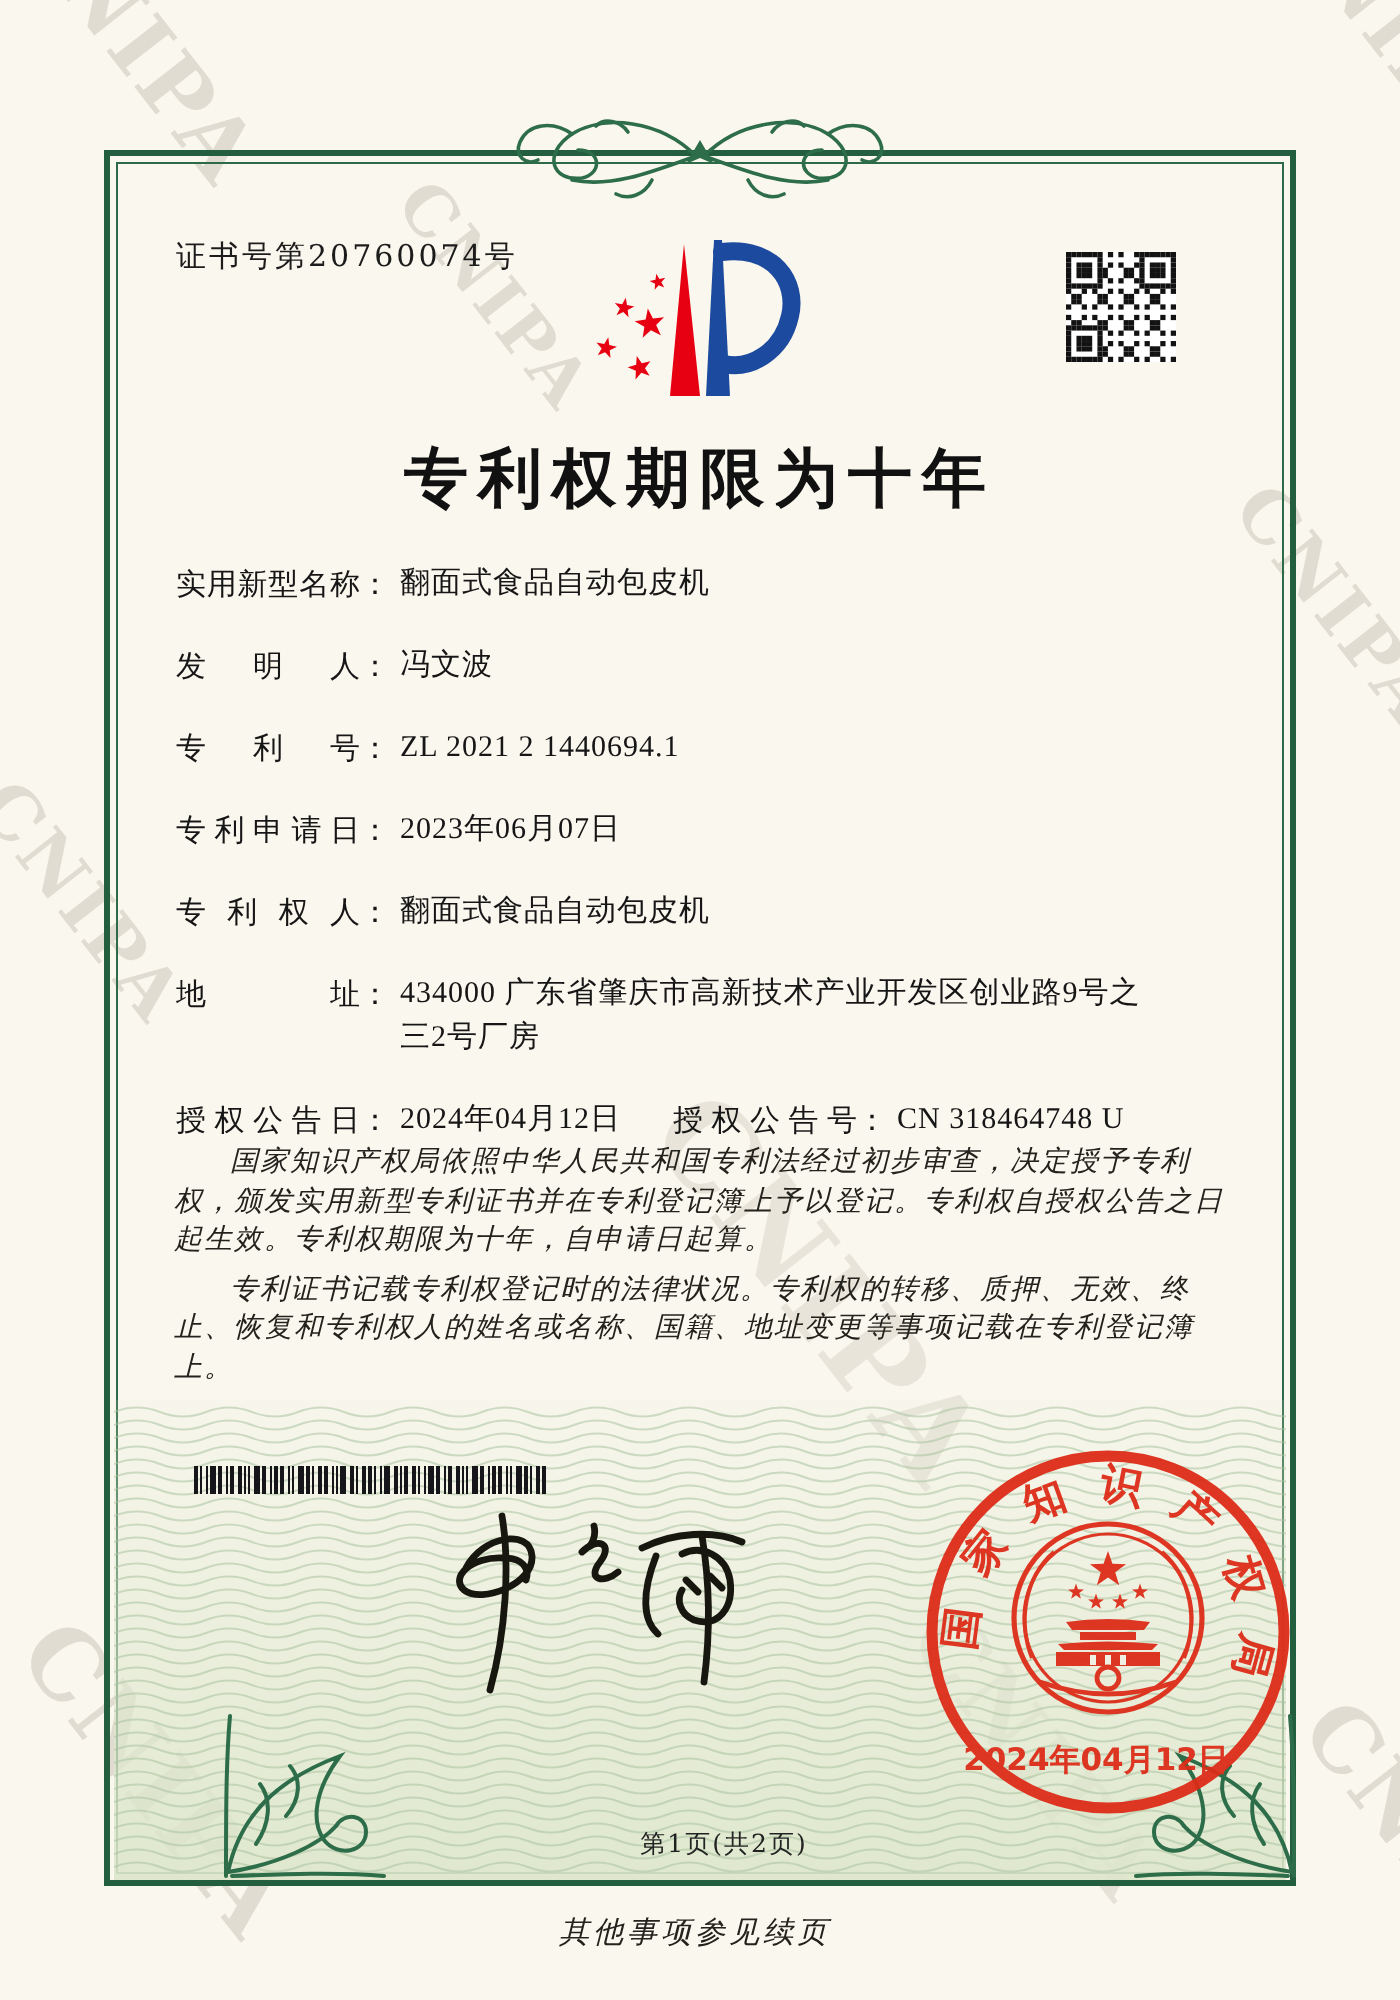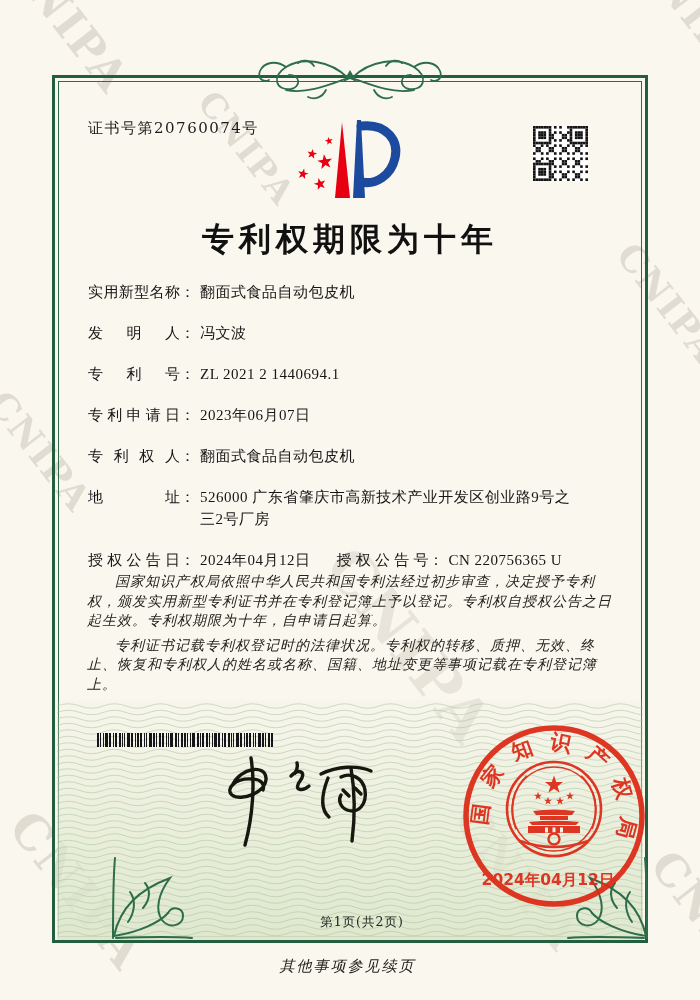--- a/index.html
+++ b/index.html
@@ -403,21 +403,21 @@
         <span class="colon">：</span>
       <span class="fval">翻面式食品自动包皮机</span>
     </div>
     <div class="frow">
       <span class="jlabel">
           <span>地</span>
           <span>址</span>
         </span>
         <span class="colon">：</span>
       <span class="fval">
-        <span>526000 广东省肇庆市高新技术产业开发区创业路9号之</span><br>
+        <span>434000 广东省肇庆市高新技术产业开发区创业路9号之</span><br>
         <span class="addr2">三2号厂房</span>
       </span>
     </div>
     <div class="frow">
       <span class="jlabel">
           <span>授</span>
           <span>权</span>
           <span>公</span>
           <span>告</span>
           <span>日</span>
@@ -426,21 +426,21 @@
       <span class="fval">2024年04月12日</span>
       <span class="grant-gap">
         <span class="jlabel">
             <span>授</span>
             <span>权</span>
             <span>公</span>
             <span>告</span>
             <span>号</span>
           </span>
           <span class="colon">：</span>
-        <span class="fval">CN 220756365 U</span>
+        <span class="fval">CN 318464748 U</span>
       </span>
     </div>
   </div>
 
   <div class="body-text">
     <p>国家知识产权局依照中华人民共和国专利法经过初步审查，决定授予专利权，颁发实用新型专利证书并在专利登记簿上予以登记。专利权自授权公告之日起生效。专利权期限为十年，自申请日起算。</p>
     <p>专利证书记载专利权登记时的法律状况。专利权的转移、质押、无效、终止、恢复和专利权人的姓名或名称、国籍、地址变更等事项记载在专利登记簿上。</p>
   </div>
 
   <div class="barcode" id="barcode"><span style="width:2px;margin-right:1px"></span><span style="width:1px;margin-right:2px"></span><span style="width:1px;margin-right:1px"></span><span style="width:3px;margin-right:1px"></span><span style="width:2px;margin-right:2px"></span><span style="width:1px;margin-right:1px"></span><span style="width:2px;margin-right:2px"></span><span style="width:2px;margin-right:1px"></span><span style="width:1px;margin-right:1px"></span><span style="width:1px;margin-right:2px"></span><span style="width:3px;margin-right:1px"></span><span style="width:2px;margin-right:2px"></span><span style="width:1px;margin-right:1px"></span><span style="width:2px;margin-right:1px"></span><span style="width:2px;margin-right:2px"></span><span style="width:1px;margin-right:1px"></span><span style="width:1px;margin-right:2px"></span><span style="width:3px;margin-right:1px"></span><span style="width:2px;margin-right:1px"></span><span style="width:1px;margin-right:2px"></span><span style="width:2px;margin-right:1px"></span><span style="width:2px;margin-right:2px"></span><span style="width:1px;margin-right:1px"></span><span style="width:1px;margin-right:1px"></span><span style="width:3px;margin-right:2px"></span><span style="width:2px;margin-right:1px"></span><span style="width:1px;margin-right:2px"></span><span style="width:2px;margin-right:1px"></span><span style="width:2px;margin-right:1px"></span><span style="width:1px;margin-right:2px"></span><span style="width:1px;margin-right:1px"></span><span style="width:3px;margin-right:2px"></span><span style="width:2px;margin-right:1px"></span><span style="width:1px;margin-right:1px"></span><span style="width:2px;margin-right:2px"></span><span style="width:2px;margin-right:1px"></span><span style="width:1px;margin-right:2px"></span><span style="width:1px;margin-right:1px"></span><span style="width:3px;margin-right:1px"></span><span style="width:2px;margin-right:2px"></span><span style="width:1px;margin-right:1px"></span><span style="width:2px;margin-right:2px"></span><span style="width:2px;margin-right:1px"></span><span style="width:1px;margin-right:1px"></span><span style="width:1px;margin-right:2px"></span><span style="width:3px;margin-right:1px"></span><span style="width:2px;margin-right:2px"></span><span style="width:1px;margin-right:1px"></span><span style="width:2px;margin-right:1px"></span><span style="width:2px;margin-right:2px"></span><span style="width:1px;margin-right:1px"></span><span style="width:1px;margin-right:2px"></span><span style="width:3px;margin-right:1px"></span><span style="width:2px;margin-right:1px"></span><span style="width:1px;margin-right:2px"></span><span style="width:2px;margin-right:1px"></span><span style="width:2px;margin-right:2px"></span></div>

